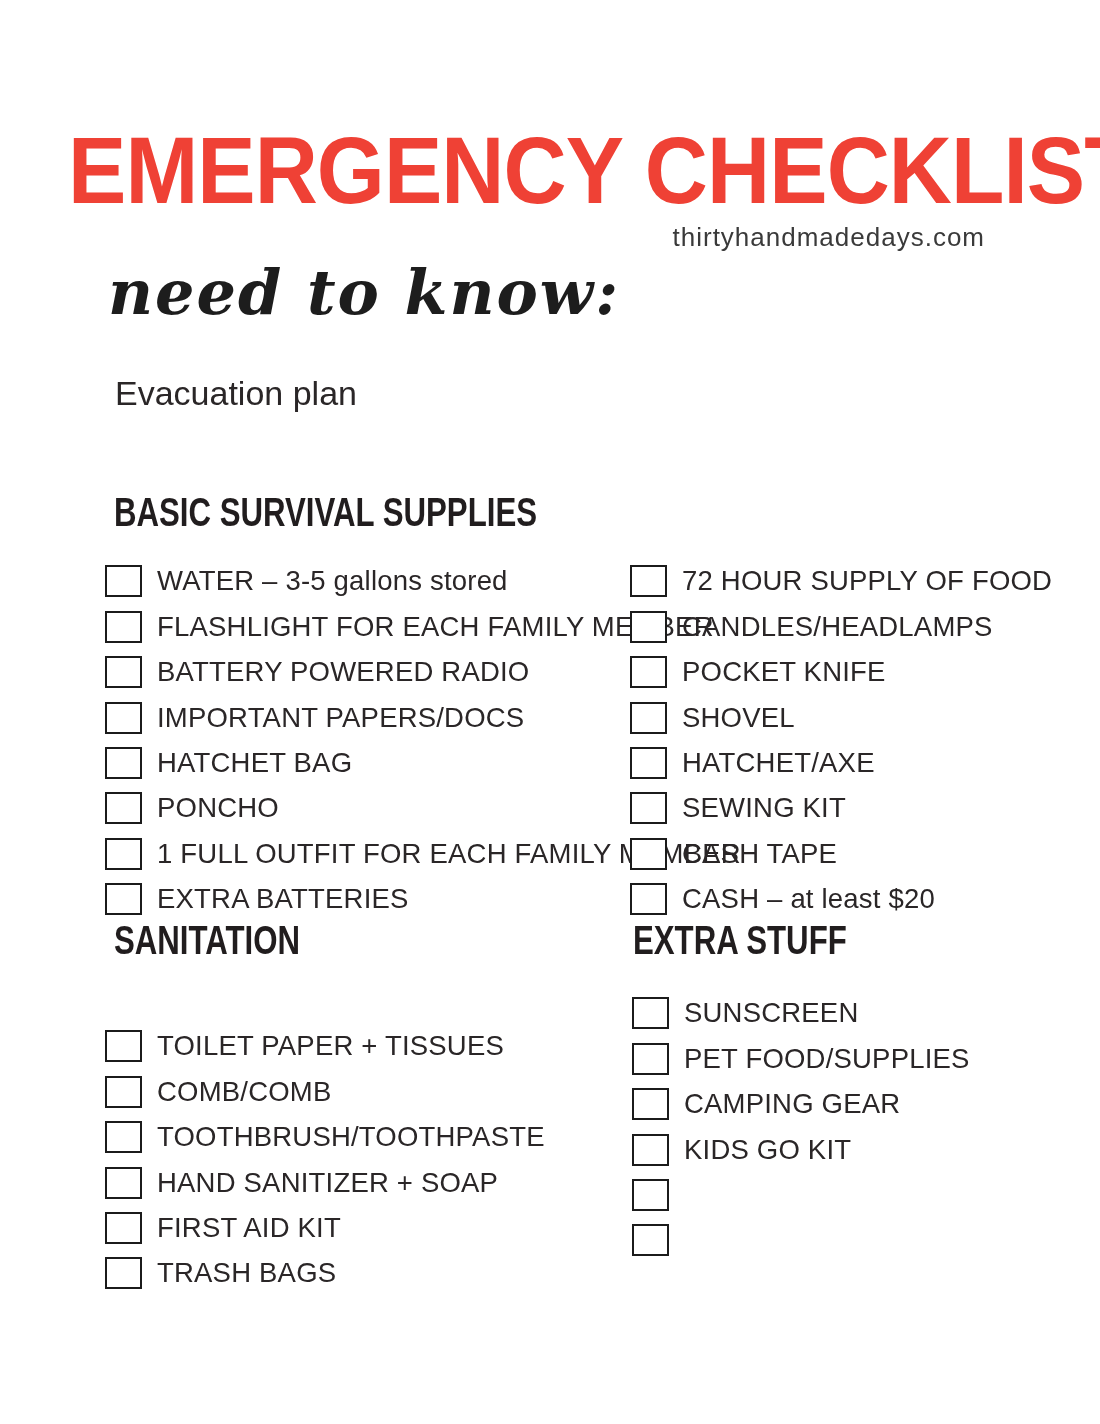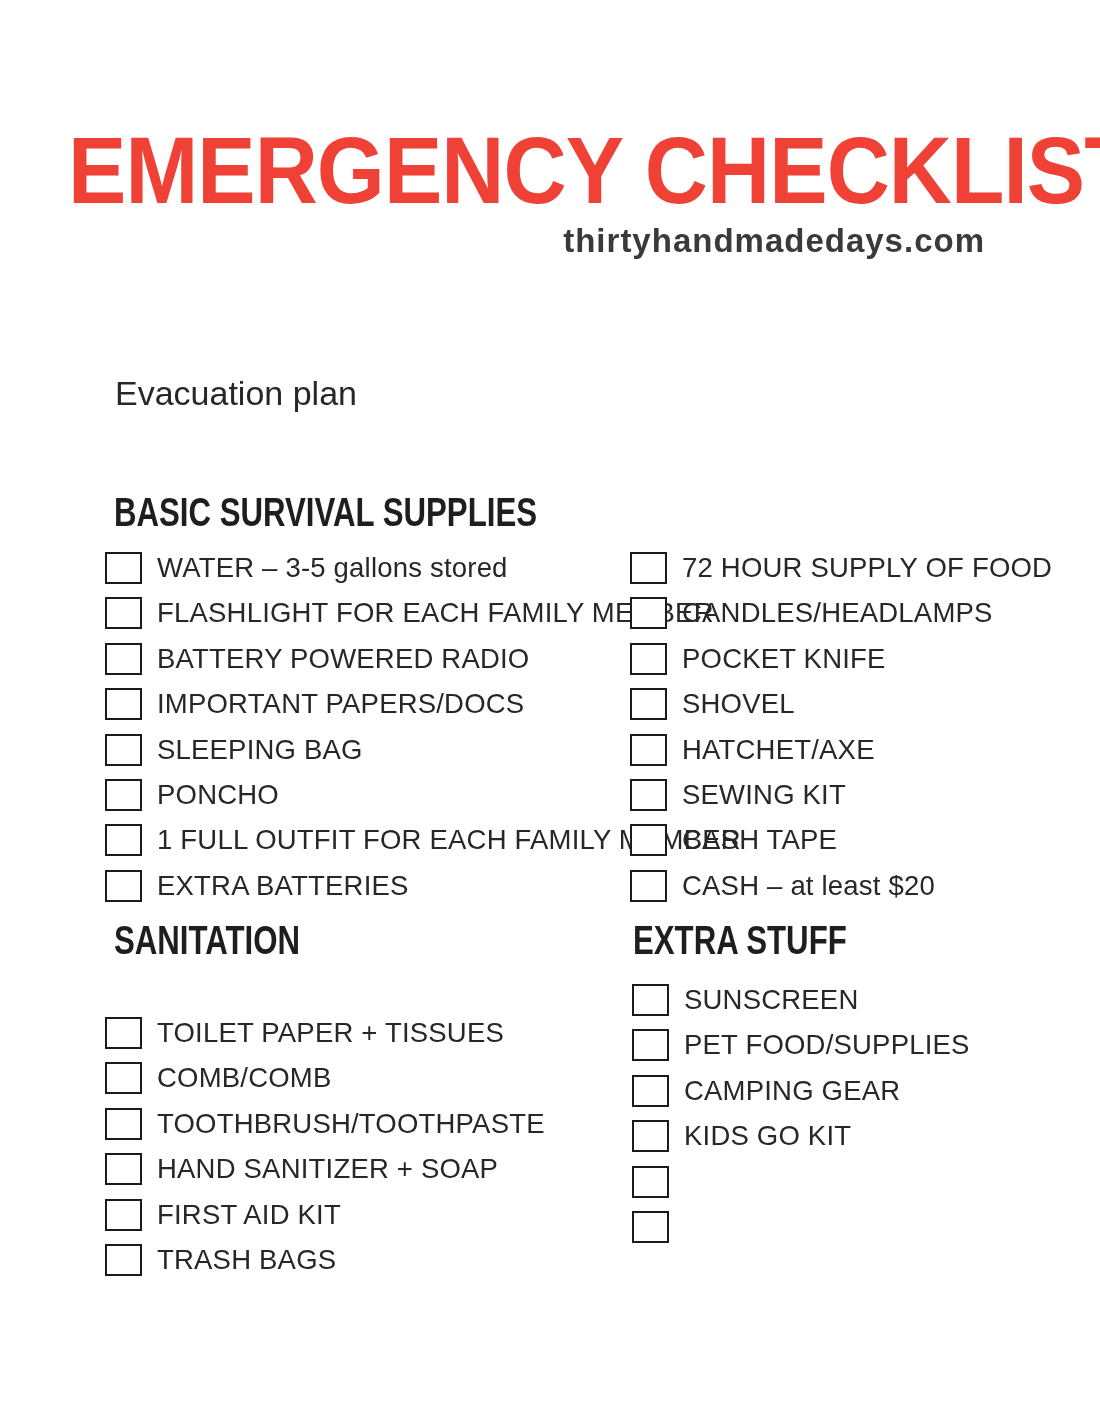--- a/index.html
+++ b/index.html
@@ -8,21 +8,21 @@
     font-family:"Liberation Sans", sans-serif; color:#231f20; overflow:hidden;
   }
   .title {
     position:absolute; left:68px; top:124px;
     font-size:94px; font-weight:700; letter-spacing:-1px; line-height:1;
     color:#ef4135; white-space:nowrap;
     transform:scaleX(0.93); transform-origin:left top;
   }
   .website {
     position:absolute; right:115px; top:222px;
-    font-size:33px; font-weight:700; letter-spacing:1px; color:#3a3a3a;
+    font-size:26px; font-weight:400; letter-spacing:1px; color:#3a3a3a;
     white-space:nowrap;
   }
   .script-heading {
     position:absolute; left:108px; top:256px;
     font-family:"DejaVu Serif", serif; font-style:italic; font-weight:700;
     font-size:62px; letter-spacing:2px; color:#1d1d1d; white-space:nowrap;
   }
   .need-lines {
     position:absolute; left:115px; top:372px;
     font-size:34px; font-weight:300; line-height:43px; color:#2a2627;
@@ -33,38 +33,39 @@
     white-space:nowrap; transform:scaleX(0.78); transform-origin:left top;
   }
   #h-basic  { left:114px; top:492px; }
   #h-san    { left:114px; top:920px; }
   #h-extra  { left:633px; top:920px; }
   .list { position:absolute; }
   #list-basic-left  { left:105px; top:552px; }
   #list-basic-right { left:630px; top:552px; }
   #list-sanitation  { left:105px; top:984px;margin-top:33px; }
   #list-extra       { left:632px; top:984px; }
-  .row { height:45.4px; display:flex; align-items:flex-start; }
+  .row { height:45.4px; display:flex; align-items:flex-end; }
   .cb {
     width:37px; height:32px; flex:none; box-sizing:border-box;
     border:2.5px solid #1b1b1b; background:#ffffff; margin-right:15px;
   }
   .lbl {
     font-size:27.5px; font-weight:300; letter-spacing:0.2px;
     color:#2a2627; white-space:nowrap;
   }
 </style>
 </head>
 <body>
 
 <div class="page">
 
   <div class="title" style="color: rgb(239, 65, 53);">EMERGENCY CHECKLIST</div>
   <div class="website">thirtyhandmadedays.com</div>
 
+  <div class="script-heading">need to know:</div>
   <div class="need-lines">
     <div>Evacuation plan</div>
   </div>
 
   <h2 class="section-heading" id="h-basic">BASIC SURVIVAL SUPPLIES</h2>
 
   <div class="list" id="list-basic-left">
     <div class="row">
         <span class="cb"></span>
         <span class="lbl">WATER – 3-5 gallons stored</span>
@@ -76,21 +77,21 @@
     <div class="row">
         <span class="cb"></span>
         <span class="lbl">BATTERY POWERED RADIO</span>
       </div>
     <div class="row">
         <span class="cb"></span>
         <span class="lbl">IMPORTANT PAPERS/DOCS</span>
       </div>
     <div class="row">
         <span class="cb"></span>
-        <span class="lbl">SLEEPING BAG</span>
+        <span class="lbl">HATCHET BAG</span>
       </div>
     <div class="row">
         <span class="cb"></span>
         <span class="lbl">PONCHO</span>
       </div>
     <div class="row">
         <span class="cb"></span>
         <span class="lbl">1 FULL OUTFIT FOR EACH FAMILY MEMBER</span>
       </div>
     <div class="row">

